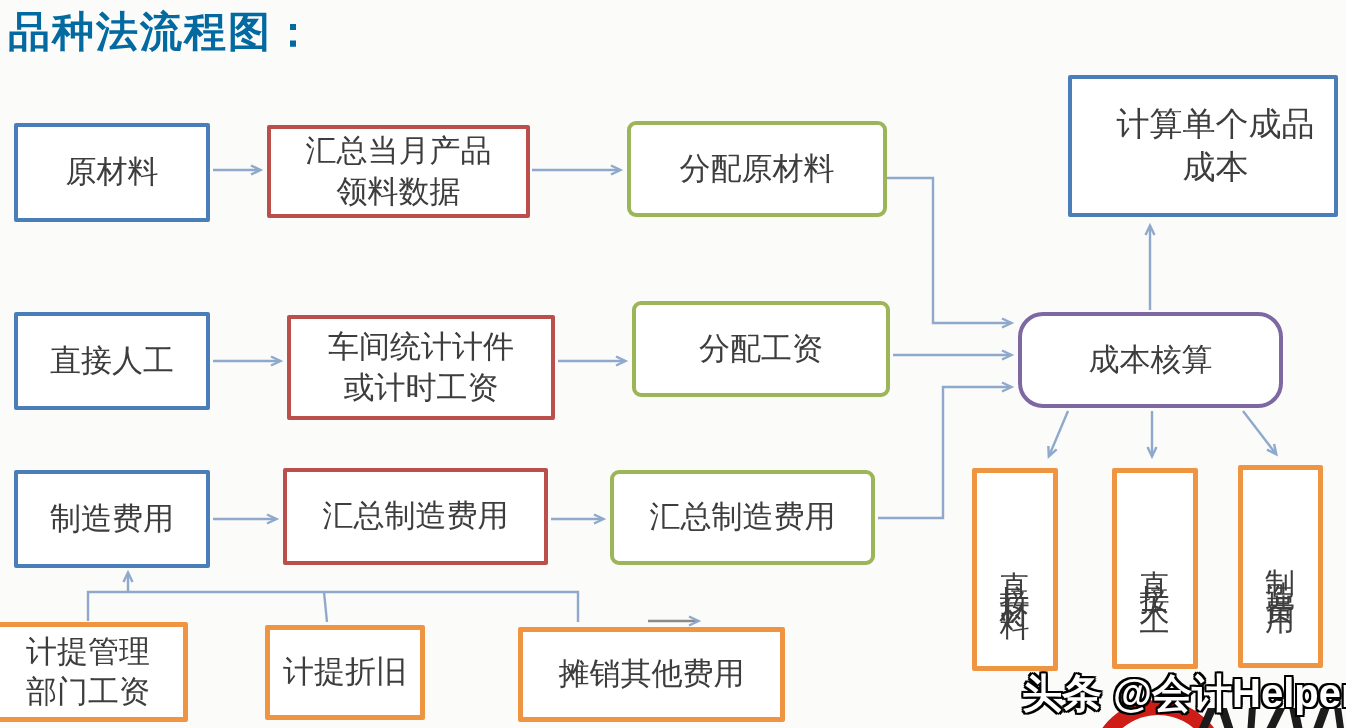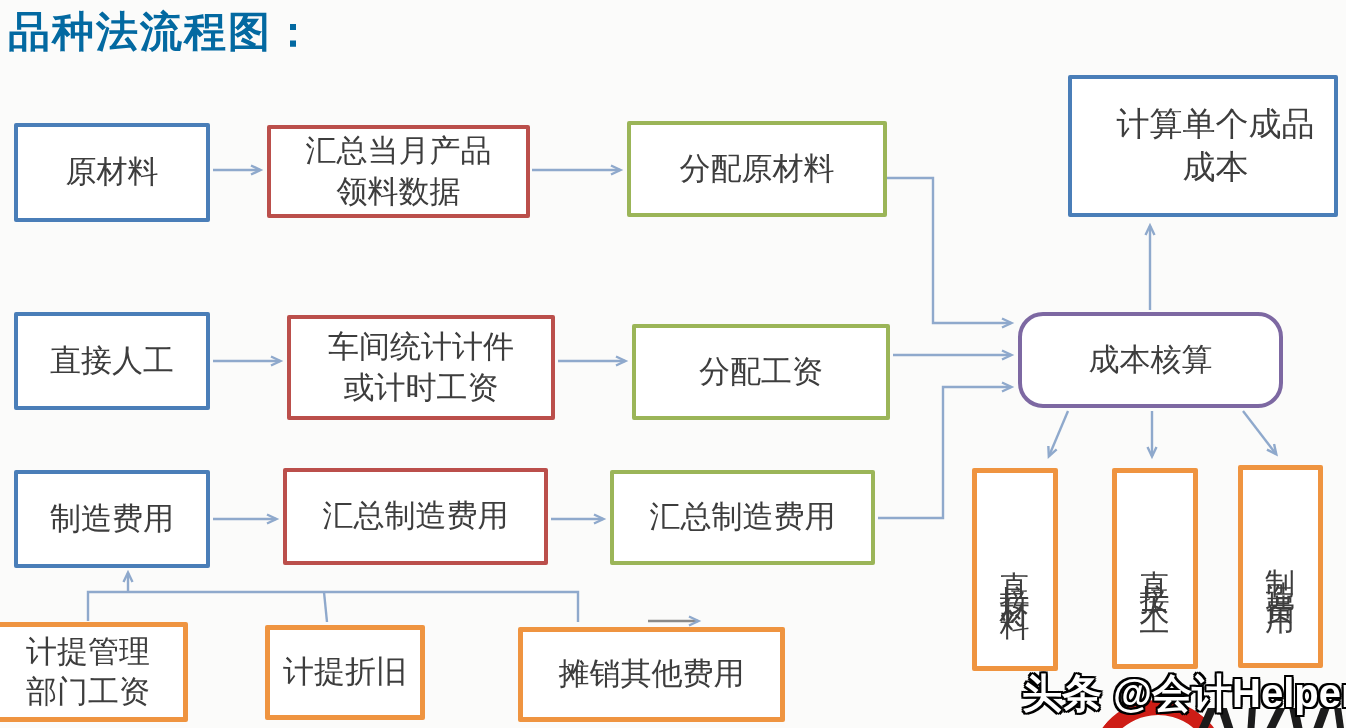--- a/index.html
+++ b/index.html
@@ -17,21 +17,21 @@
   .box{
     position:absolute;background:#ffffff;box-sizing:border-box;
     display:flex;align-items:center;justify-content:center;
     text-align:center;white-space:pre-line;
     color:#3d3d3d;font-family:"Liberation Serif", serif;
     font-size:31px;line-height:1.3;border:4px solid #888;border-radius:2px;
     z-index:2;
   }
   .blue  {border-color:#4a7eb8;}
   .red   {border-color:#bb4f4b;}
-  .green {border-color:#9bb558;}
+  .green {border-color:#9bb558;border-radius:9px;}
   .purple{border-color:#7d68a2;border-radius:25px;}
   .orange{border-color:#ef9440;border-width:5px;}
   .vbox{
     writing-mode:vertical-rl;text-orientation:upright;
     letter-spacing:13px;font-size:30px;padding-top:6px;
   }
   .connector-layer{
     position:absolute;left:0;top:0;width:1346px;height:728px;z-index:1;
   }
   .connector-layer path{fill:none;stroke:#8fa9cc;stroke-width:2.4px;}
@@ -101,21 +101,21 @@
 <div class="box blue" style="left:14px;  top:123px; width:196px; height:99px;">原材料</div>
 <div class="box red" style="left:267px; top:125px; width:263px; height:93px;">汇总当月产品
 领料数据</div>
 <div class="box green" style="left:627px; top:121px; width:260px; height:96px;">分配原材料</div>
 <div class="box blue" style="left:1068px;top:75px;  width:270px; height:142px; font-size:33px;padding-left:25px;">计算单个成品
 成本</div>
 
 <div class="box blue" style="left:14px;  top:312px; width:196px; height:98px;">直接人工</div>
 <div class="box red" style="left:287px; top:315px; width:268px; height:105px;">车间统计计件
 或计时工资</div>
-<div class="box green" style="left:632px; top:324px; width:258px; height:96px;">分配工资</div>
+<div class="box green" style="left:632px; top:301px; width:258px; height:96px;">分配工资</div>
 <div class="box purple" style="left:1018px;top:312px;width:265px; height:96px;">成本核算</div>
 
 <div class="box blue" style="left:14px;  top:470px; width:196px; height:98px;">制造费用</div>
 <div class="box red" style="left:283px; top:468px; width:265px; height:97px;">汇总制造费用</div>
 <div class="box green" style="left:610px; top:470px; width:265px; height:95px;">汇总制造费用</div>
 
 <div class="box orange" style="left:-12px; top:622px; width:200px; height:100px;">计提管理
 部门工资</div>
 <div class="box orange" style="left:265px; top:625px; width:160px; height:95px;">计提折旧</div>
 <div class="box orange" style="left:518px; top:627px; width:267px; height:95px;">摊销其他费用</div>

